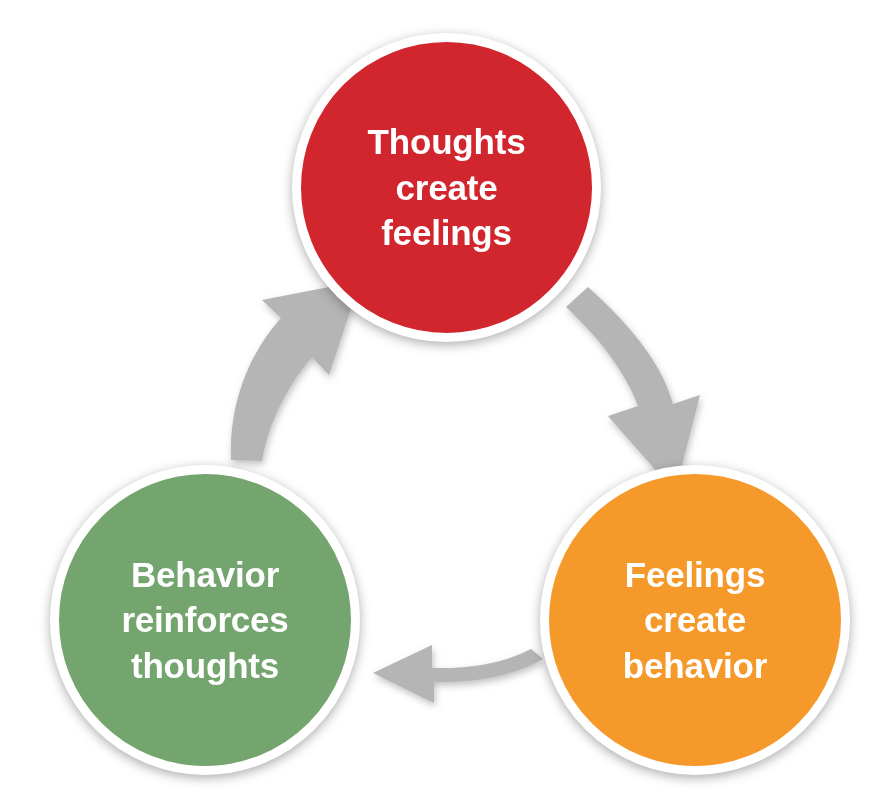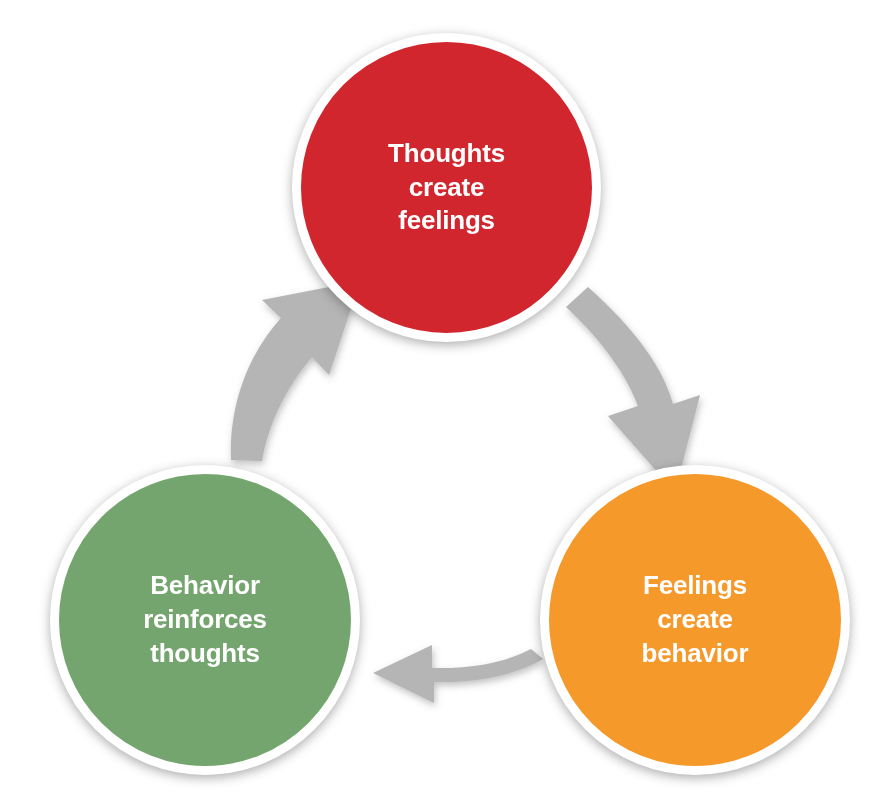--- a/index.html
+++ b/index.html
@@ -37,21 +37,21 @@
     display: flex;
     align-items: center;
     justify-content: center;
     border: 9px solid #ffffff;
     box-shadow: 0 3px 11px rgba(60,60,60,0.42);
   }
 
   .node-label {
     color: #ffffff;
     font-weight: bold;
-    font-size: 26px;
+    font-size: 35px;
     line-height: 1.30;
     text-align: center;
     letter-spacing: -0.2px;
     white-space: pre-line;
     user-select: none;
   }
 
   
   #node-thoughts {
     left: 292px;

